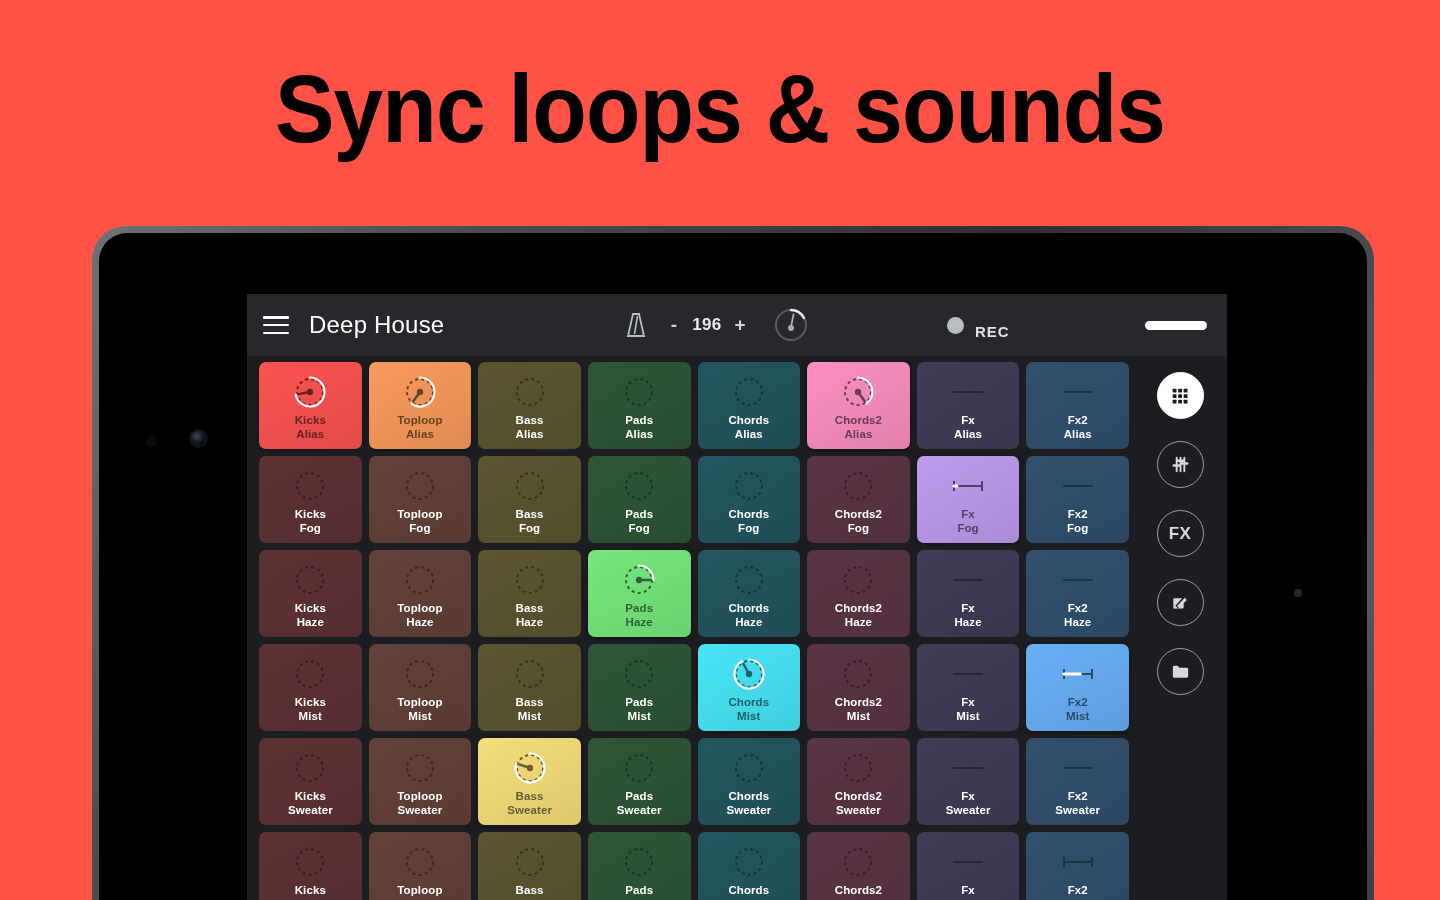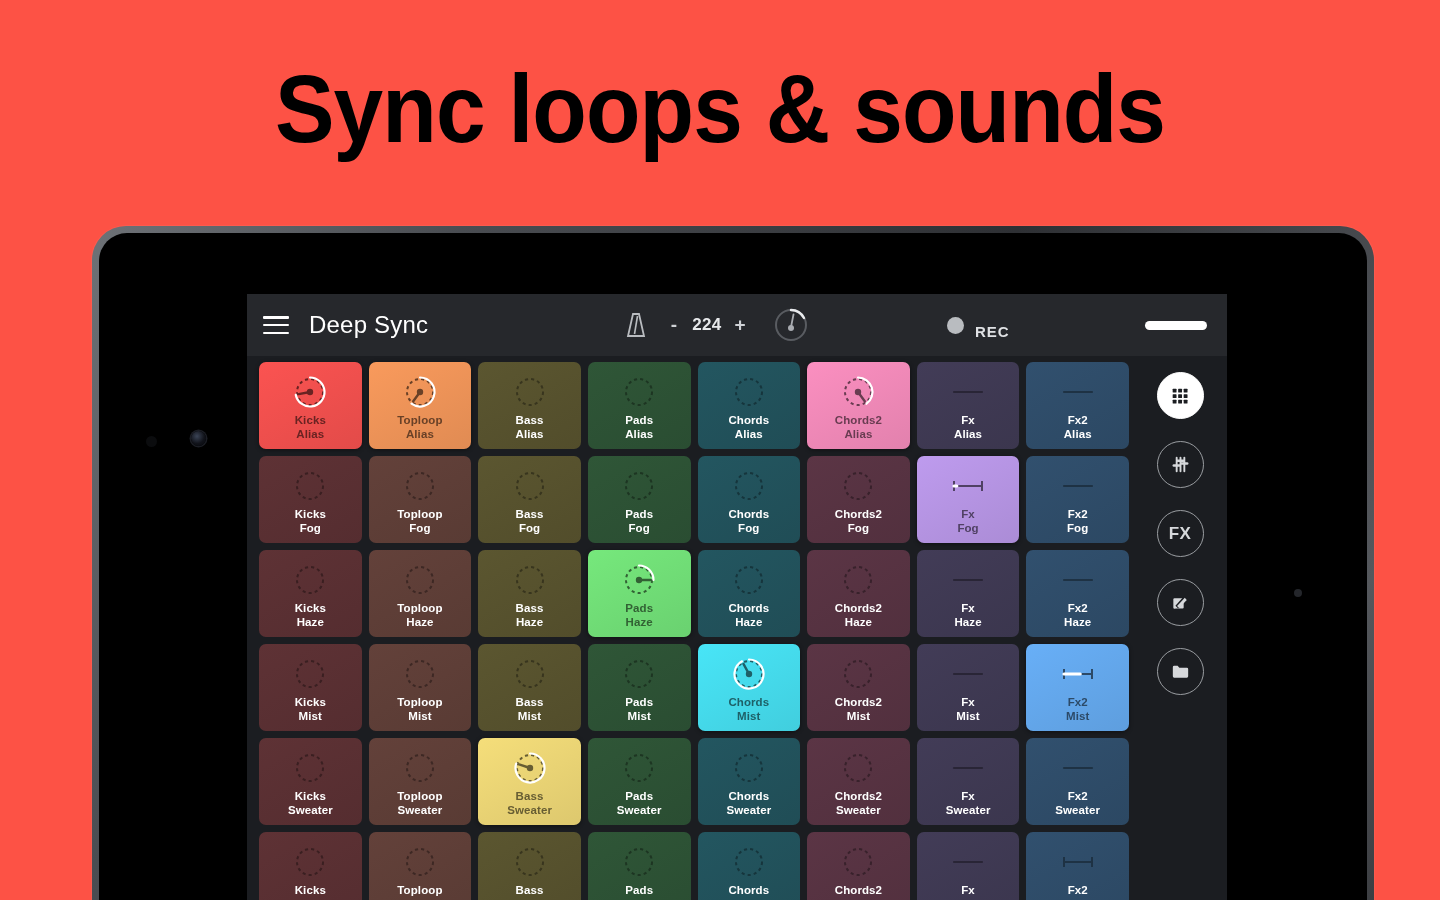--- a/index.html
+++ b/index.html
@@ -201,29 +201,29 @@
     <div id="app">
 
       <div id="topbar">
 
         <div class="hamburger">
           <span></span>
             <span></span>
             <span></span>
         </div>
 
-        <div id="proj-title">Deep Sync</div>
+        <div id="proj-title">Deep House</div>
 
         <div id="tempo-group">
           <svg id="metro-icon" viewBox="0 0 22 26">
             <polygon points="8,2 14,2 19,24 3,24" fill="none" stroke="#b9bcc0" stroke-width="1.8"></polygon>
             <line x1="12.5" y1="4" x2="9.5" y2="22" stroke="#b9bcc0" stroke-width="1.6"></line>
           </svg>
           <div class="tempo-btn">-</div>
-          <div id="tempo-val">224</div>
+          <div id="tempo-val">196</div>
           <div class="tempo-btn">+</div>
           <svg id="dial" viewBox="0 0 36 36">
             <circle cx="18" cy="18" r="15" fill="none" stroke="#595c61" stroke-width="2"></circle>
             <path d="M18 3 A15 15 0 0 1 31 11" fill="none" stroke="#e9ebee" stroke-width="2.4" stroke-linecap="round"></path>
             <line x1="18" y1="20" x2="20.5" y2="7.5" stroke="#a9acb1" stroke-width="1.8" stroke-linecap="round"></line>
             <circle cx="18" cy="21" r="3" fill="#a9acb1"></circle>
           </svg>
         </div>
 
         <div id="rec-group">

